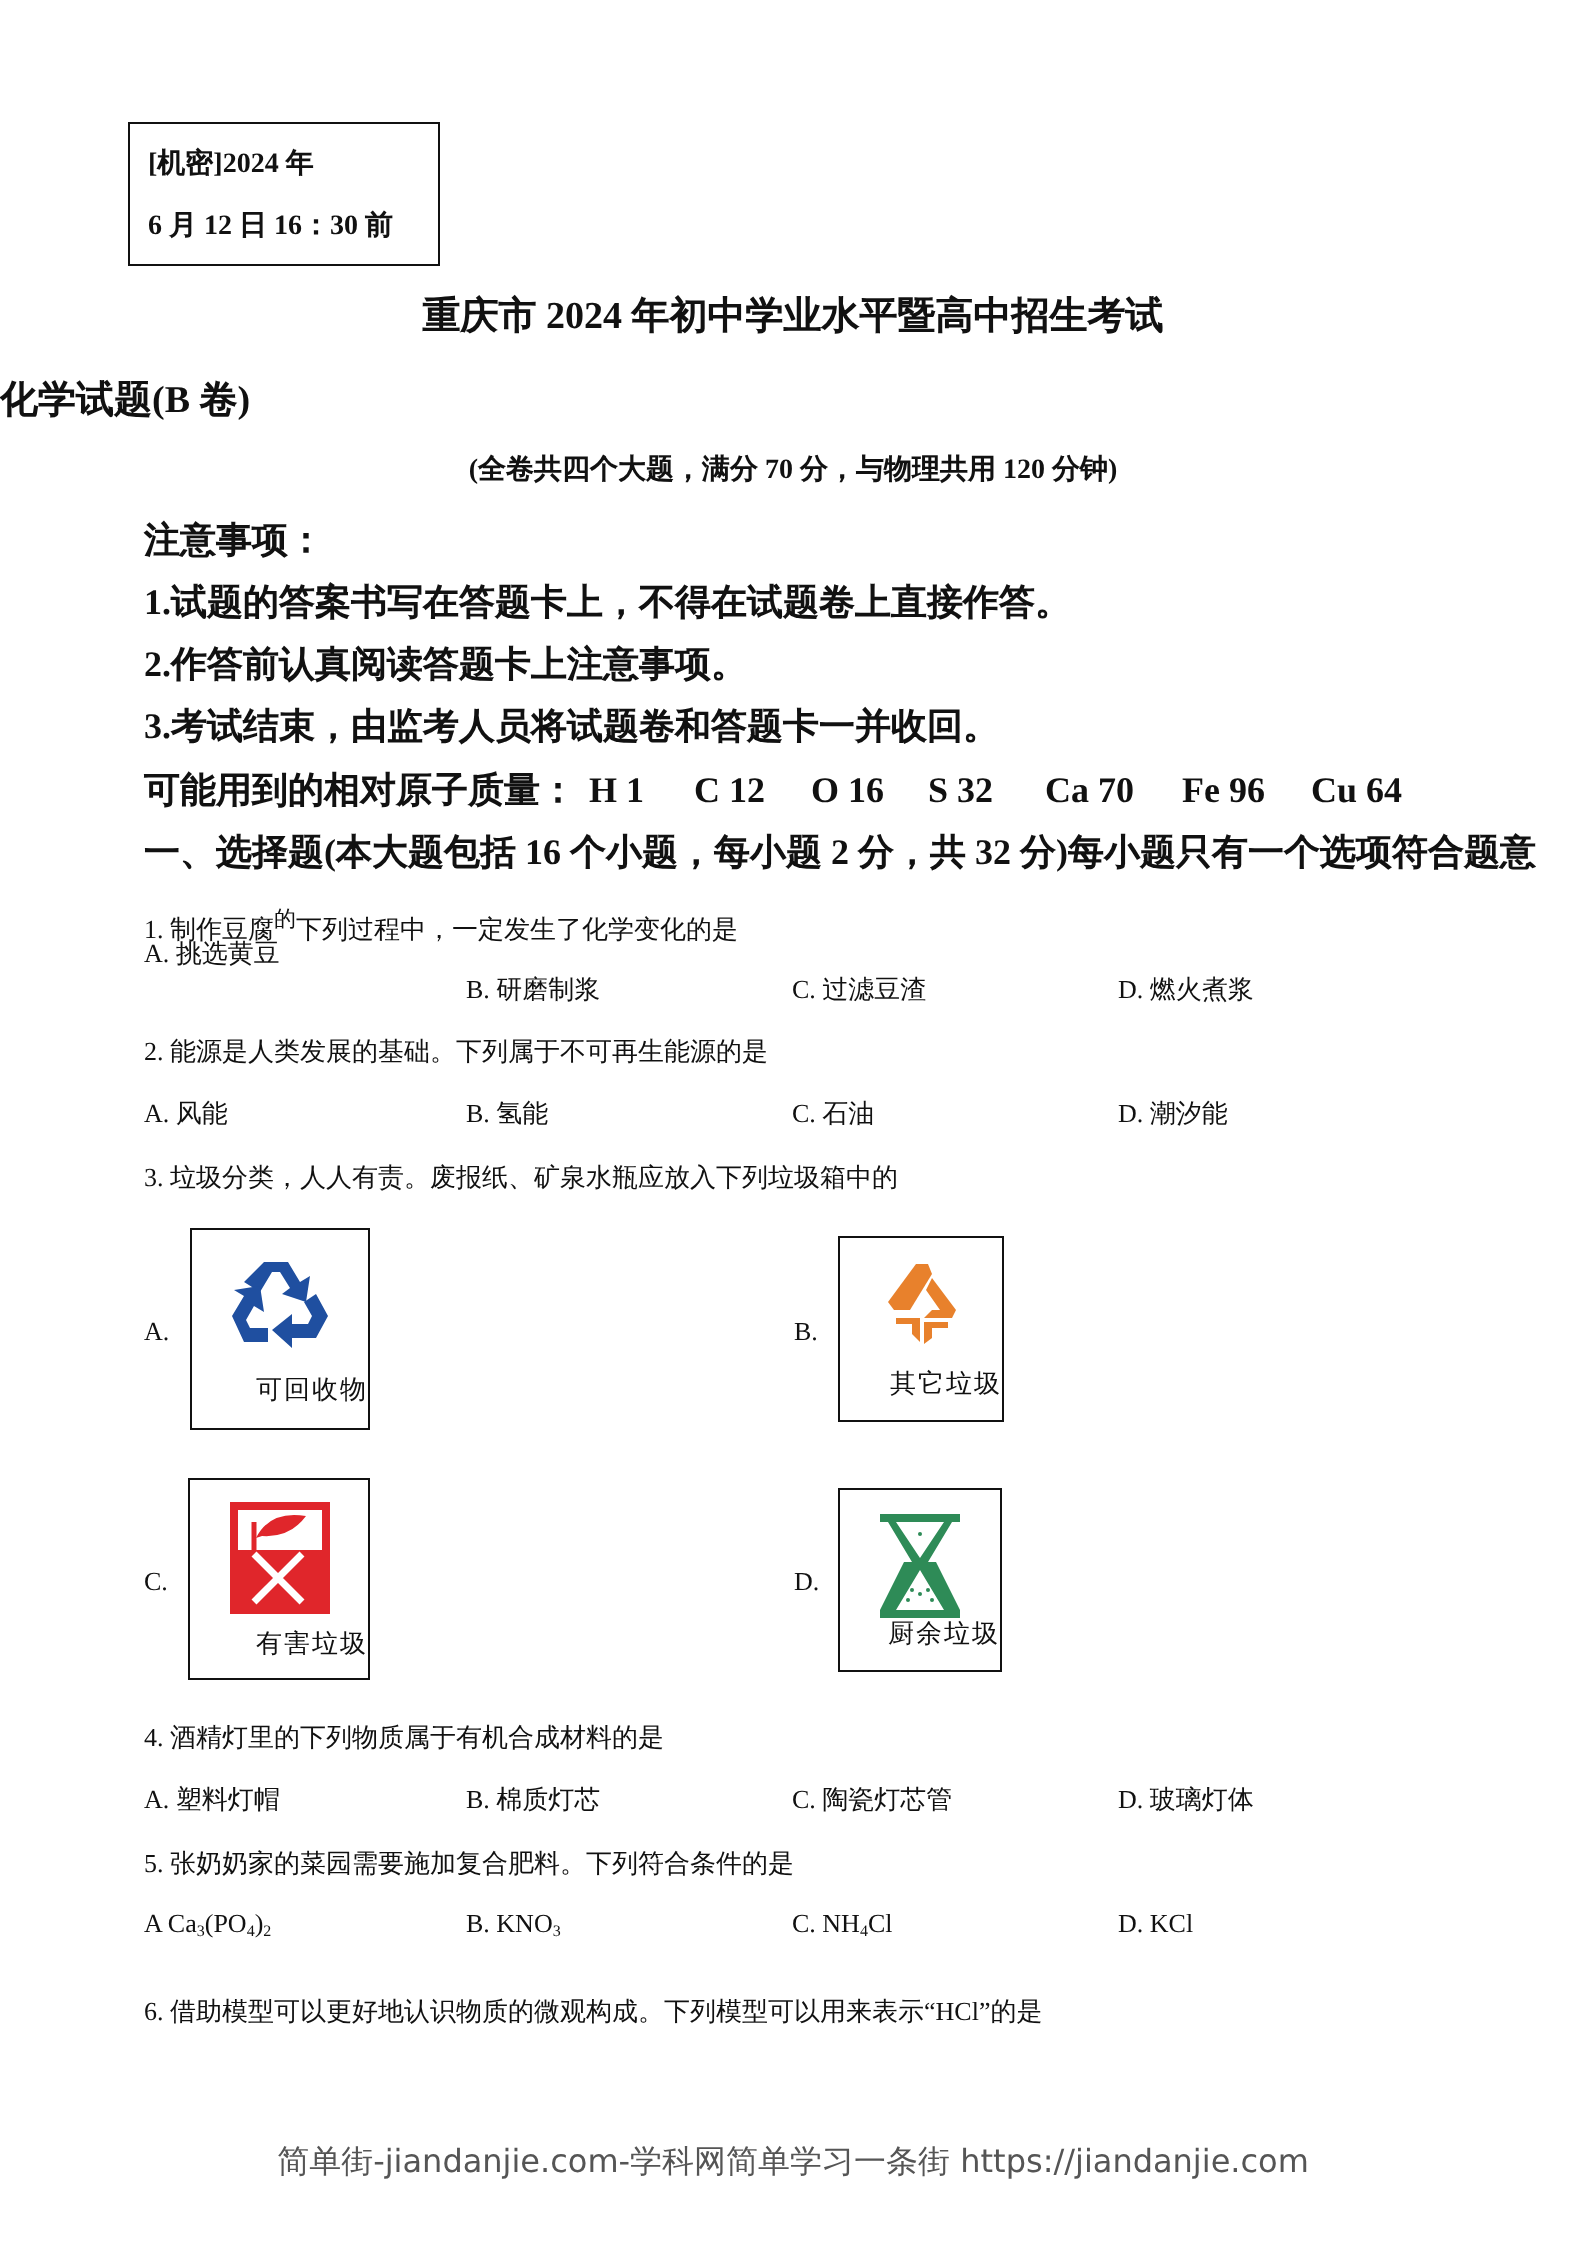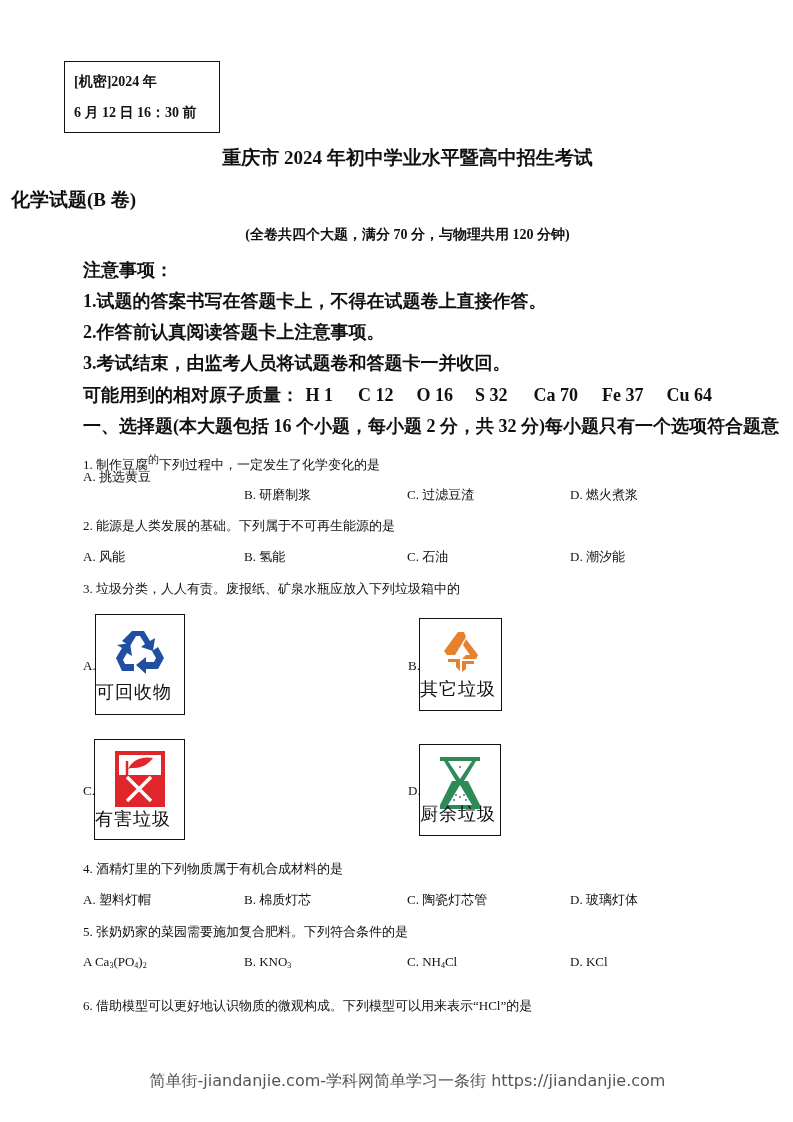--- a/index.html
+++ b/index.html
@@ -1,28 +1,28 @@
 <!DOCTYPE html>
 <html><head>
 <meta charset="utf-8">
 <style>
   html, body { margin: 0; padding: 0; background: #ffffff; }
   body { width: 793px; height: 1122px; position: relative; overflow: hidden; color: #111; font-family: "Liberation Serif", "DejaVu Serif", serif; }
-  .abs { position: absolute; padding-left: 11px; }
+  .abs { position: absolute; }
   .confid { left: 64px; top: 61px; width: 156px; height: 72px; border: 1.3px solid #111; box-sizing: border-box; font-weight: bold; font-size: 14px; }
   .confid div { position: absolute; left: 9px; }
   .title1 { left: 0; width: 793px; top: 145px; text-align: center; font-weight: bold; font-size: 19px; }
   .title2 { left: 0; width: 793px; top: 187px; text-align: left; font-weight: bold; font-size: 19px; }
   .title3 { left: 0; width: 793px; top: 226px; text-align: center; font-weight: bold; font-size: 14px; }
   .bold { font-weight: bold; font-size: 18px; left: 72px; }
   .q { font-size: 13px; left: 72px; }
   .opt { font-size: 13px; }
   .masses span { display: inline-block; }
   .sign { width: 88px; height: 98px; border: 1.2px solid #111; box-sizing: border-box; background: #fff; }
-  .sign .lbl { position: absolute; left: 0; right: 0; bottom: 10px; text-align: left; font-size: 18px; letter-spacing: 1px; }
+  .sign .lbl { position: absolute; left: 0; right: 0; bottom: 10px; text-align: right; font-size: 13px; letter-spacing: 1px; }
   .sign svg { position: absolute; left: 50%; transform: translateX(-50%); }
   .footer { left: 0; width: 793px; top: 1071px; text-align: center; font-family: "DejaVu Sans", sans-serif; font-size: 16px; color: #555; }
   sub { font-size: 8px; vertical-align: -2px; }
   sup.small { font-size: 11px; vertical-align: 6px; }
 </style>
 </head>
 <body>
 
 <div class="abs confid">
   <div style="top:11px">[机密]2024 年</div>
@@ -38,21 +38,21 @@
 <div class="abs bold" style="top:320px">2.作答前认真阅读答题卡上注意事项。</div>
 <div class="abs bold" style="top:351px">3.考试结束，由监考人员将试题卷和答题卡一并收回。</div>
 
 <div class="abs bold masses" style="top:383px">
   <span>可能用到的相对原子质量：</span><span style="width:2px"></span>
   <span style="width:48px">H 1</span>
   <span style="width:54px">C 12</span>
   <span style="width:54px">O 16</span>
   <span style="width:54px">S 32</span>
   <span style="width:64px">Ca 70</span>
-  <span style="width:60px">Fe 37</span>
+  <span style="width:60px">Fe 96</span>
   <span>Cu 64</span>
 </div>
 
 <div class="abs bold" style="top:414px">一、选择题(本大题包括 16 个小题，每小题 2 分，共 32 分)每小题只有一个选项符合题意</div>
 
 <div class="abs q" style="top:452px">
   <span>1. 制作豆腐</span><sup class="small">的</sup><span>下列过程中，一定发生了化学变化的是</span>
 </div>
 <div class="abs opt" style="top:468px;left:72px">A.  挑选黄豆</div>
 <div class="abs opt" style="top:486px;left:233px">B.  研磨制浆</div>

